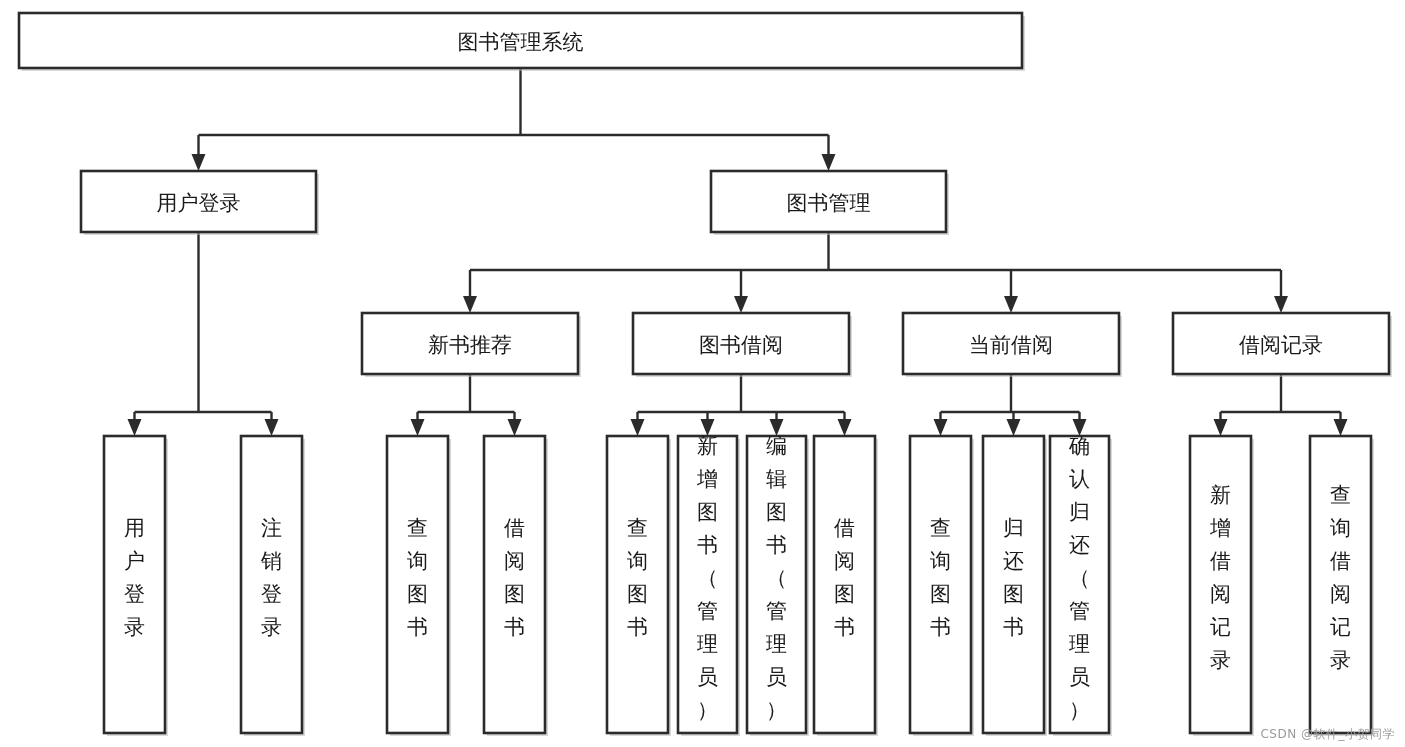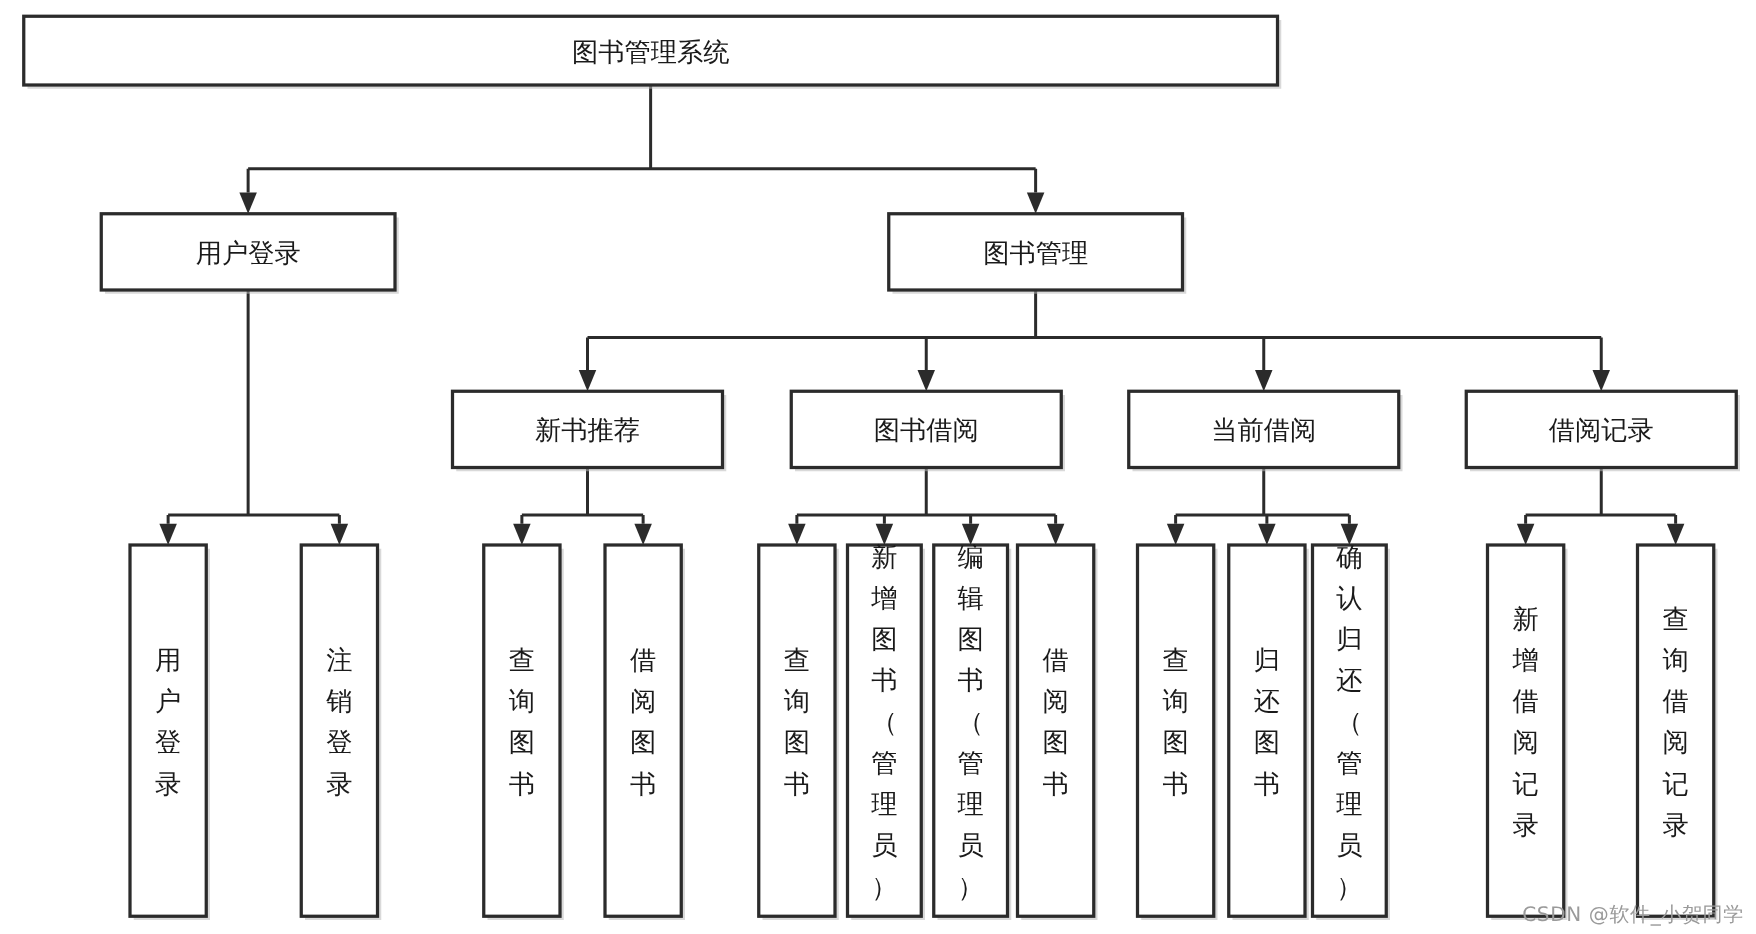--- a/index.html
+++ b/index.html
@@ -57,21 +57,21 @@
     font-family: "DejaVu Sans", "Liberation Sans", sans-serif;
     font-size: 21px;
     fill: #1a1a1a;
     text-anchor: middle;
   }
   .watermark {
     position: absolute;
     right: 8px;
     bottom: 4px;
     font-family: "DejaVu Sans", "Liberation Sans", sans-serif;
-    font-size: 16px;
+    font-size: 12px;
     color: #9a9a9a;
     letter-spacing: 0.5px;
     white-space: nowrap;
     user-select: none;
   }
 </style>
 </head>
 <body>
 
 <div id="diagram-root">

